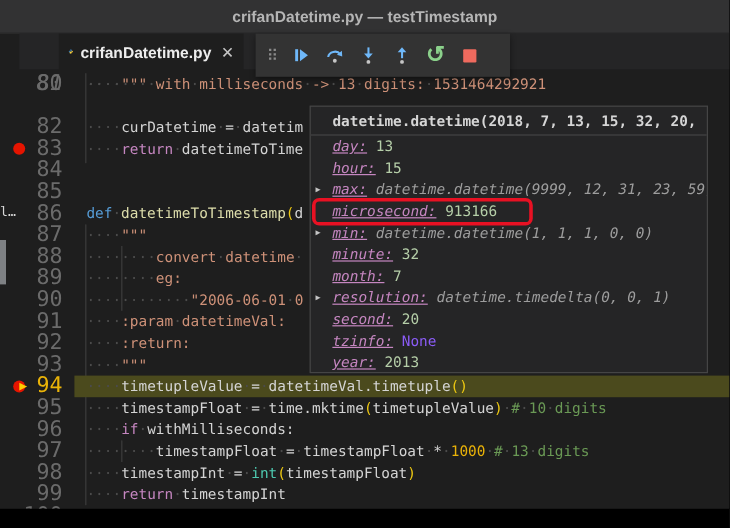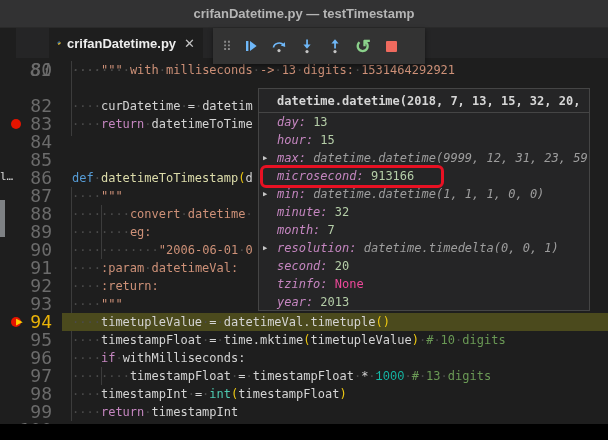--- a/index.html
+++ b/index.html
@@ -56,21 +56,21 @@
     position:absolute; left:0; width:52px; text-align:right; color:#6b6b6b;
     font-size:18px; z-index:1;
   }
   .line.current .lnum { color:#eab308; }
   .codetxt { position:absolute; left:72px; z-index:1; }
   .gicon { position:absolute; left:10px; top:0; width:22px; height:18px; z-index:1; cursor:pointer; }
   .bp-dot { position:absolute; left:1px; top:4px; width:10px; height:10px; border-radius:50%; background:#e51400; }
   .cur-arrow { position:absolute; left:6px; top:2px; color:#ffcc00; font-size:11px; line-height:14px; }
   
   .tk-str { color:#ce9178; } .tk-kw { color:#c586c0; } .tk-def { color:#569cd6; }
-  .tk-fn { color:#dcdcaa; } .tk-var { color:#d4d4d4; } .tk-num { color:#14b8a6;font-family:Liberation Mono, monospace; }
+  .tk-fn { color:#dcdcaa; } .tk-var { color:#d4d4d4; } .tk-num { color:#eab308; }
   .tk-cm { color:#6a9955; } .tk-type { color:#4ec9b0; } .tk-paren { color:#edc812; }
   .ws { color:#4b4b4b; }
   
   .left-frag-text {
     position:absolute; left:0px; top:170px; color:#d8d8d8;
     font-family:"DejaVu Sans Mono", monospace; font-size:11px; z-index:3;
   }
   .left-frag-block { position:absolute; left:0; top:200px; width:5px; height:37px; background:#7e8184; z-index:3; }
   .bottom-strip { position:absolute; left:0; top:436px; width:608px; height:4px; background:#0d0d0d; z-index:3; }
   
@@ -78,22 +78,22 @@
     position:absolute; left:258px; top:88px; width:332px; height:223px;
     background:#252526; border:1px solid #454545; z-index:5; overflow:hidden;
     font-family:"DejaVu Sans Mono", monospace; font-size:12px;
   }
   .tt-header {
     height:24px; line-height:24px; padding-left:18px; color:#d6d6d6;
     border-bottom:1px solid #454545; white-space:pre; font-weight:bold;
   }
   .tt-row { position:relative; height:18px; line-height:18px; white-space:pre; padding-left:18px; }
   .tt-arrow { position:absolute; left:4px; top:0; color:#c5c5c5; font-size:7px; cursor:pointer; }
-  .tt-name { color:#c586c0; font-style:italic; }
-  .v-num { color:#b5cea8; } .v-obj { color:#9d9d9d; font-style:italic; } .v-none { color:#ec4899; }
+  .tt-name { color:#c586c0; font-style:italic;text-decoration:underline; }
+  .v-num { color:#b5cea8; } .v-obj { color:#9d9d9d; font-style:italic; } .v-none { color:#8b5cf6; }
   .redbox {
     position:absolute; left:1px; top:76px; width:184px; height:23px;
     border:3px solid #e81123; border-radius:6px; z-index:7; pointer-events:none;
   }
 </style>
 </head>
 <body>
 
 <div class="screen">
 

